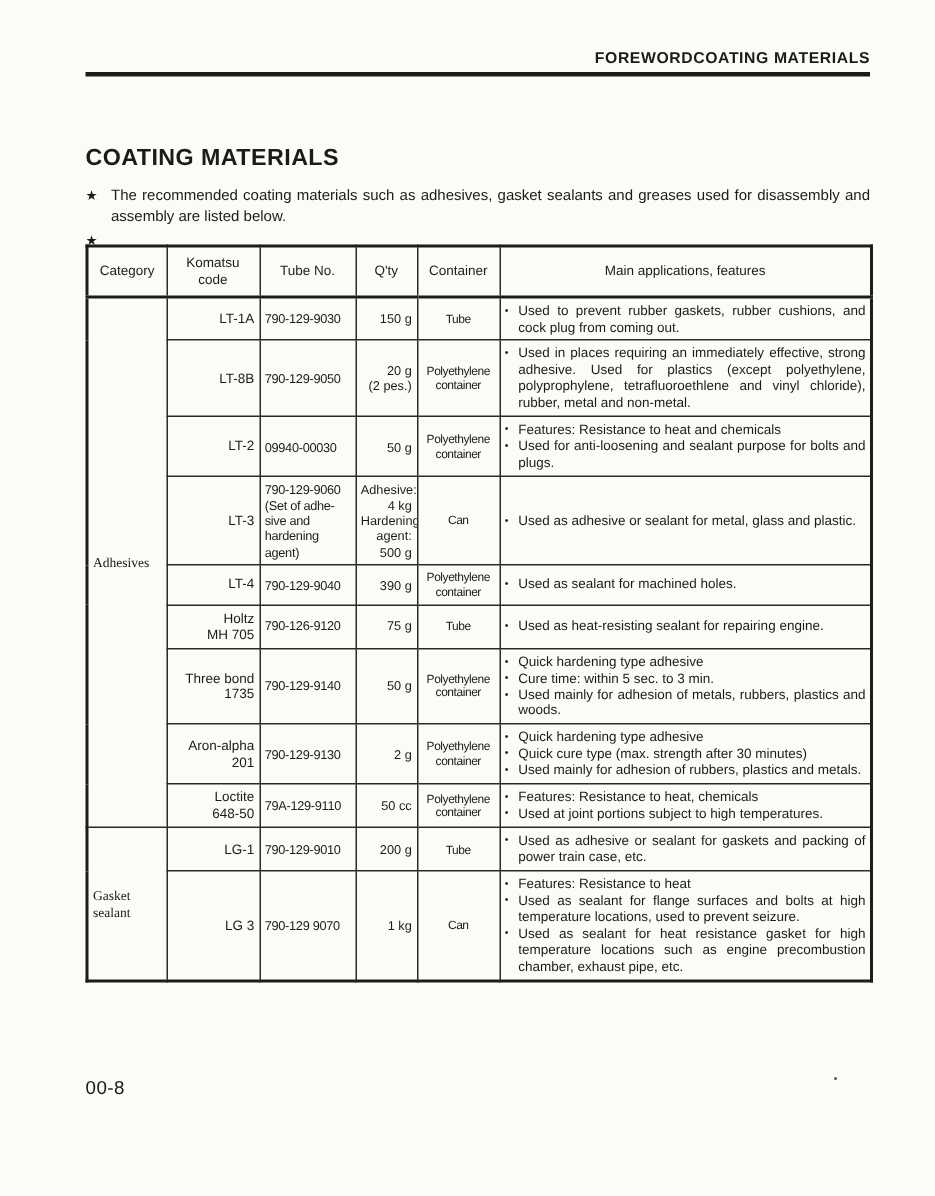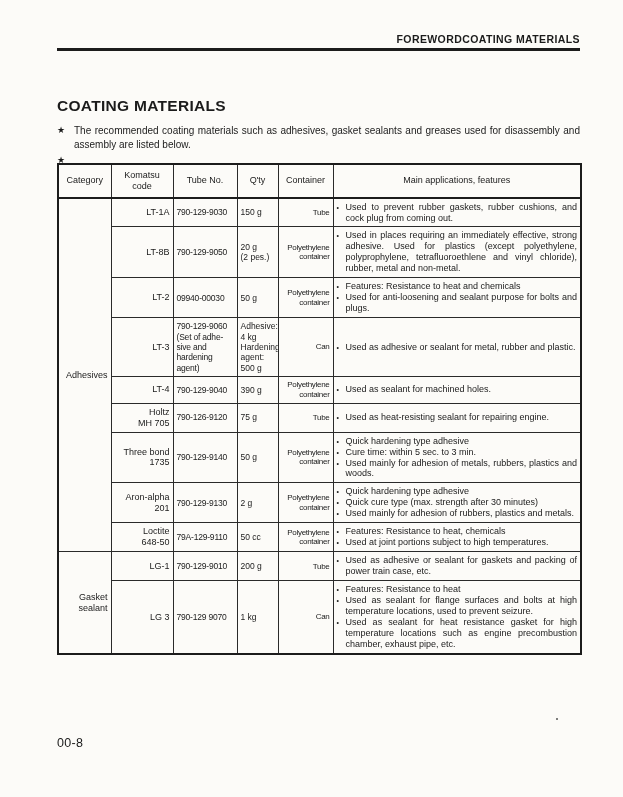--- a/index.html
+++ b/index.html
@@ -71,42 +71,43 @@
   table.coating { border: 2px solid #1c1c1c; }
   table.coating thead th {
     border-bottom: 2px solid #1c1c1c;
     font-weight: normal;
     text-align: center;
     font-size: 9px;
     padding: 5px 2px;
   }
   td.cat-cell {
     vertical-align: middle;
-    text-align: right;
+    text-align: left;
     padding-left: 4px;
     white-space: pre-line;
     font-size: 9px;
+    font-family: Liberation Serif, serif;
   }
   td.c-code { text-align: right; white-space: pre-line; }
   td.c-part { text-align: left; white-space: pre-line; font-size: 8.5px; letter-spacing: -0.2px; }
-  td.c-qty  { text-align: left; white-space: pre-line; font-size: 8.5px; }
-  td.c-cont { text-align: right; white-space: pre-line; font-size: 8px; letter-spacing: -0.3px; padding: 2px 1px; }
+  td.c-qty  { text-align: right; white-space: pre-line; font-size: 8.5px; }
+  td.c-cont { text-align: center; white-space: pre-line; font-size: 8px; letter-spacing: -0.3px; padding: 2px 1px; }
   td.c-feat { vertical-align: top; padding: 3px 4px 3px 4px; }
   .feat {
     display: grid;
     grid-template-columns: 9px 1fr;
     column-gap: 0;
   }
   .feat .dot { font-size: 7px; line-height: 11px; }
   .feat .ftext { text-align: justify; }
   
   .pageno {
     position: absolute;
     left: 57px;
-    top: 736px;
+    top: 718px;
     font-size: 12.5px;
     letter-spacing: 0.3px;
   }
   .speck {
     position: absolute;
     left: 556px; top: 718px;
     width: 2px; height: 2px;
     background: #555;
     border-radius: 50%;
   }
@@ -206,21 +207,21 @@
 agent)</td>
           <td class="c-qty">Adhesive:
 4 kg
 Hardening
 agent:
 500 g</td>
           <td class="c-cont">Can</td>
           <td class="c-feat">
             <div class="feat">
               <span class="dot">•</span>
-              <span class="ftext">Used as adhesive or sealant for metal, rubber and plastic.</span>
+              <span class="ftext">Used as adhesive or sealant for metal, glass and plastic.</span>
             </div>
           </td>
         </tr>
         <tr>
           <td class="c-code">LT-4</td>
           <td class="c-part">790-129-9040</td>
           <td class="c-qty">390 g</td>
           <td class="c-cont">Polyethylene
 container</td>
           <td class="c-feat">

